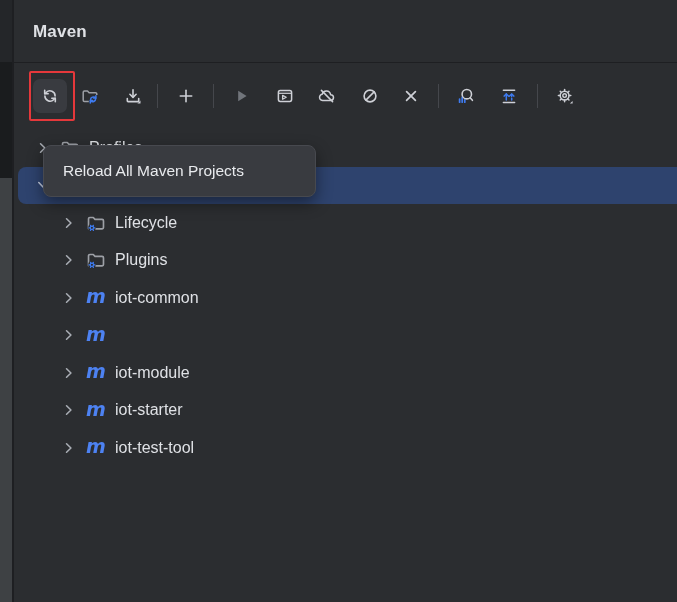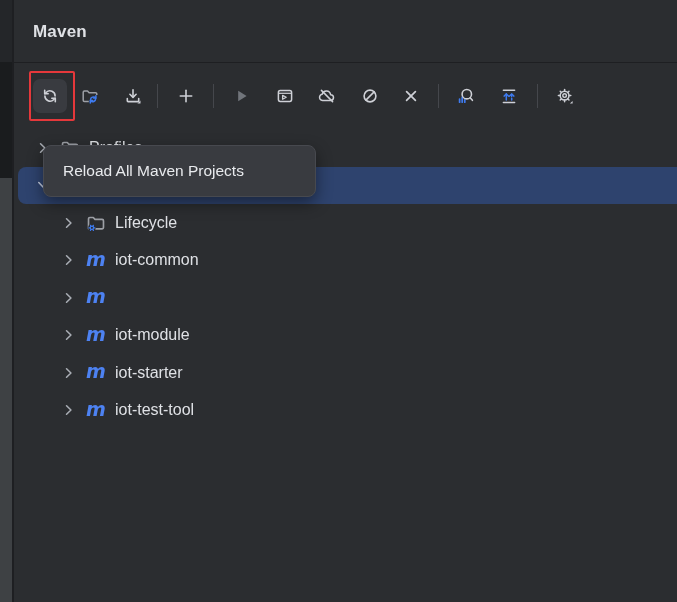--- a/index.html
+++ b/index.html
@@ -287,20 +287,33 @@
           </svg>
         </span>
       <span class="tree-icon">
           <svg width="22" height="22" viewBox="0 0 20 20">
             <use href="#i-folder-gear"></use>
           </svg>
         </span>
       <span class="label">Lifecycle</span>
     </div>
 
+    <div class="row lvl1">
+      <span class="chev">
+          <svg width="14" height="14" viewBox="0 0 16 16">
+            <use href="#i-chev"></use>
+          </svg>
+        </span>
+      <span class="tree-icon">
+          <svg width="22" height="22" viewBox="0 0 20 20">
+            <use href="#i-folder-gear"></use>
+          </svg>
+        </span>
+      <span class="label">Plugins</span>
+    </div>
 
     <div class="row lvl1">
       <span class="chev">
           <svg width="14" height="14" viewBox="0 0 16 16">
             <use href="#i-chev"></use>
           </svg>
         </span>
       <span class="tree-icon m-glyph">m</span>
       <span class="label">iot-common</span>
     </div>

